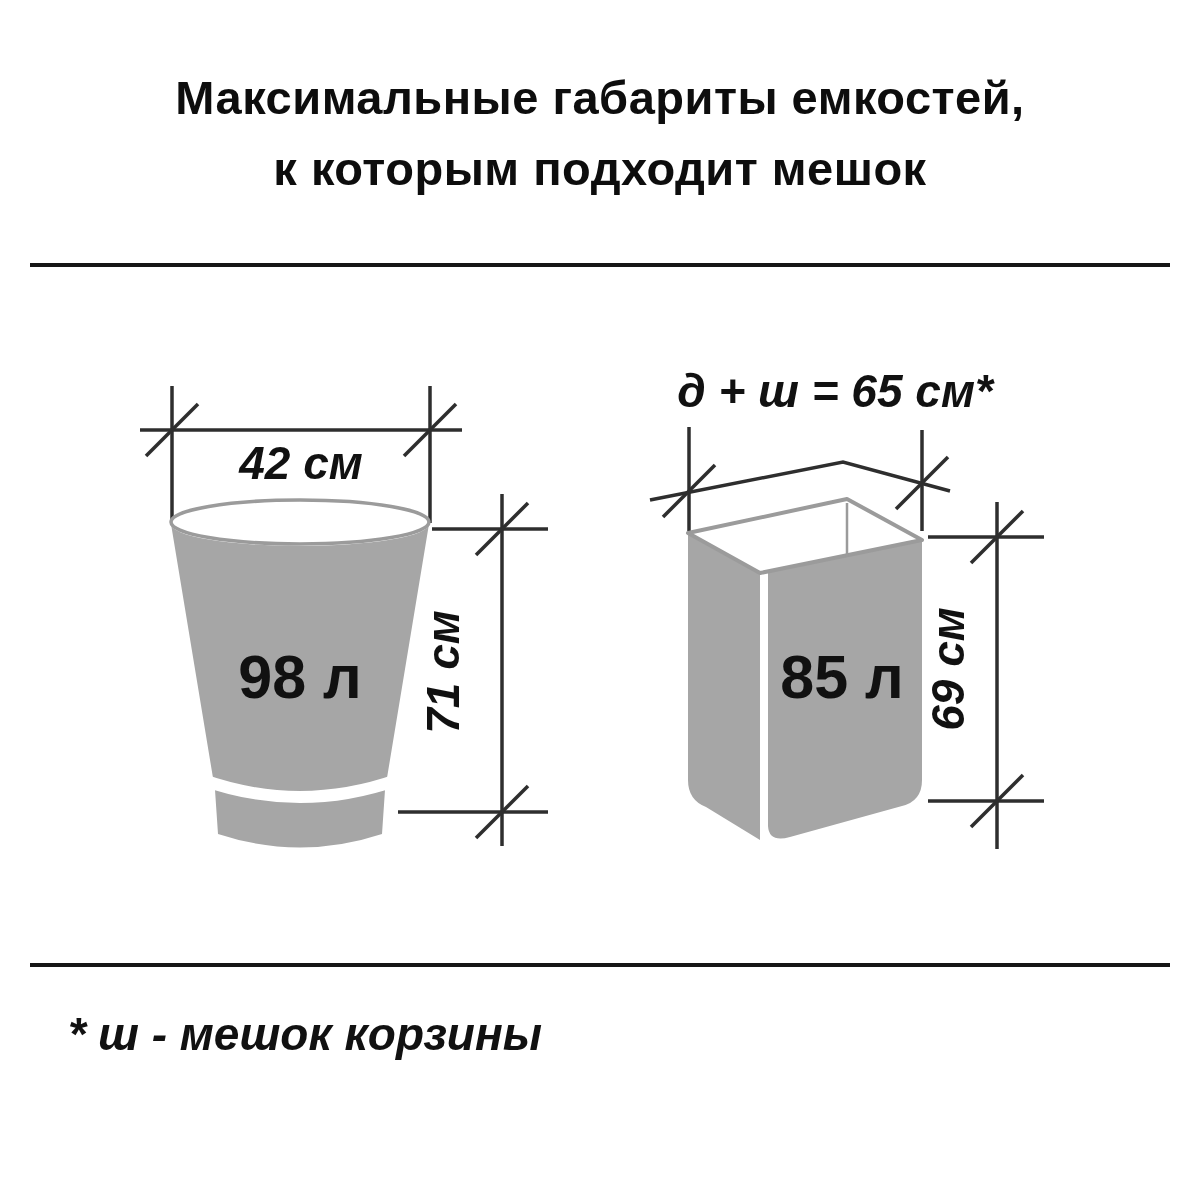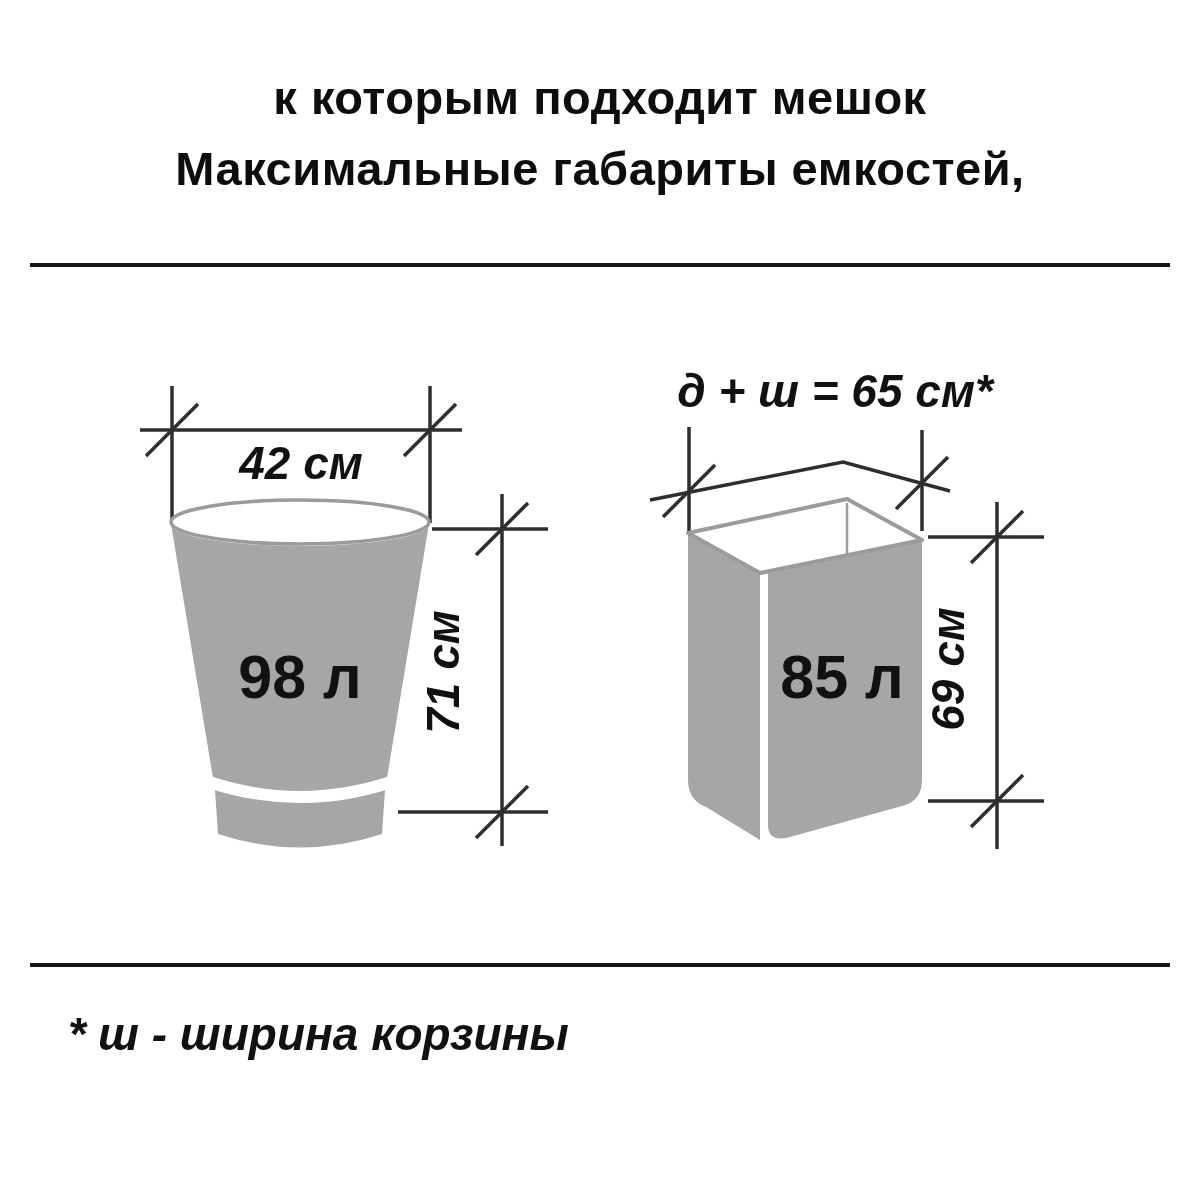--- a/index.html
+++ b/index.html
@@ -83,22 +83,22 @@
     width: 30px;
     flex: 0 0 30px;
   }
 </style>
 </head>
 <body>
 
 <div class="page">
 
   <div class="title">
+    <div>Максимальные габариты емкостей,</div>
     <div>к которым подходит мешок</div>
-    <div>Максимальные габариты емкостей,</div>
   </div>
 
   <div class="rule rule-top"></div>
   <div class="rule rule-bottom"></div>
 
   <svg class="diagram-svg" width="1200" height="1200" viewBox="0 0 1200 1200">
 
     <g>
 
       <g>
@@ -149,20 +149,20 @@
         <line class="dim-stroke" x1="971" y1="563" x2="1023" y2="511"></line>
         <line class="dim-stroke" x1="971" y1="827" x2="1023" y2="775"></line>
         <text class="dim-label" x="964" y="669" text-anchor="middle" transform="rotate(-90 964 669)">69 см</text>
       </g>
     </g>
   </svg>
 
   <div class="footnote">
     <div class="footnote-row">
       <span class="footnote-marker">*</span>
-      <span>ш - ширина корзины</span>
+      <span>ш - мешок корзины</span>
     </div>
     <div class="footnote-row">
       <span class="footnote-marker"></span>
     </div>
   </div>
 
 </div>
 
 </body></html>

